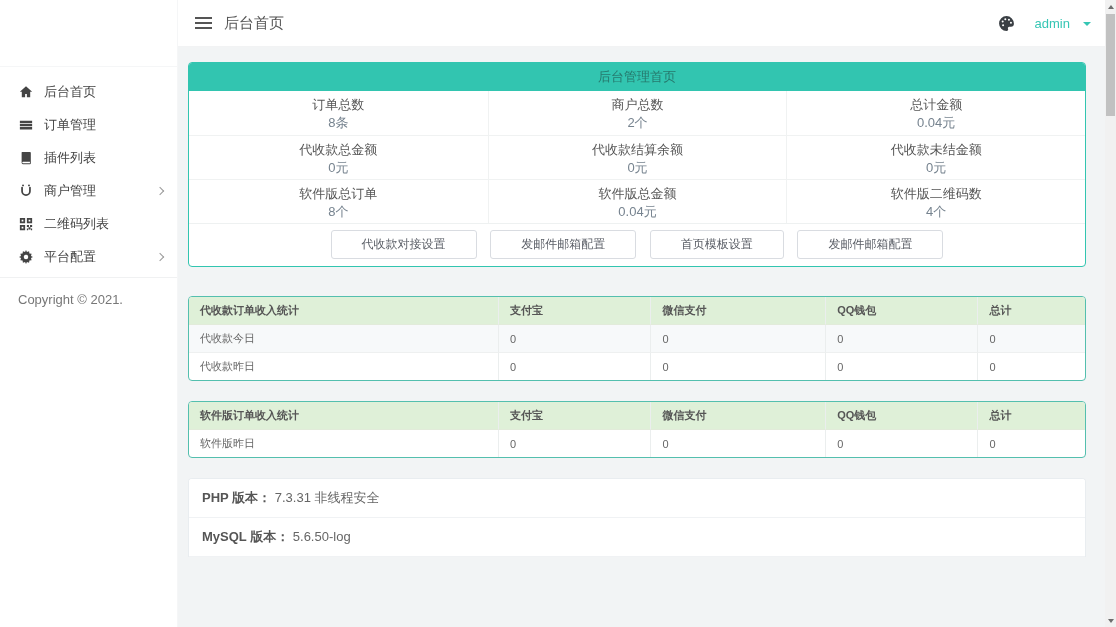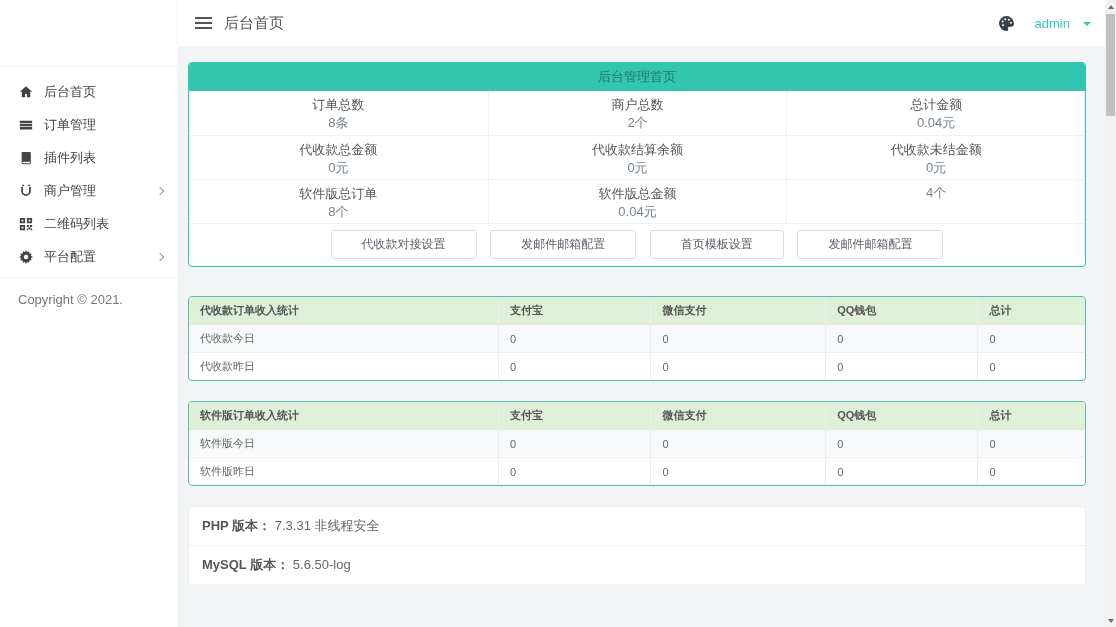--- a/index.html
+++ b/index.html
@@ -201,20 +201,21 @@
       </div>
       <div class="stat-cell bt">
         <div class="stat-label">软件版总订单</div>
         <div class="stat-value">8个</div>
       </div>
       <div class="stat-cell bl bt">
         <div class="stat-label">软件版总金额</div>
         <div class="stat-value">0.04元</div>
       </div>
       <div class="stat-cell bl bt">
+        <div class="stat-label">软件版二维码数</div>
         <div class="stat-value">4个</div>
       </div>
     </div>
     <div class="panel-ft">
       <button class="btn">代收款对接设置</button>
       <button class="btn">发邮件邮箱配置</button>
       <button class="btn">首页模板设置</button>
       <button class="btn">发邮件邮箱配置</button>
     </div>
   </div>
@@ -268,27 +269,20 @@
       <thead>
         <tr>
           <th>软件版订单收入统计</th>
           <th>支付宝</th>
           <th>微信支付</th>
           <th>QQ钱包</th>
           <th>总计</th>
         </tr>
       </thead>
       <tbody>
-        <tr class="odd">
-          <td>软件版今日</td>
-          <td>0</td>
-          <td>0</td>
-          <td>0</td>
-          <td>0</td>
-        </tr>
         <tr>
           <td>软件版昨日</td>
           <td>0</td>
           <td>0</td>
           <td>0</td>
           <td>0</td>
         </tr>
       </tbody>
     </table>
   </div>

